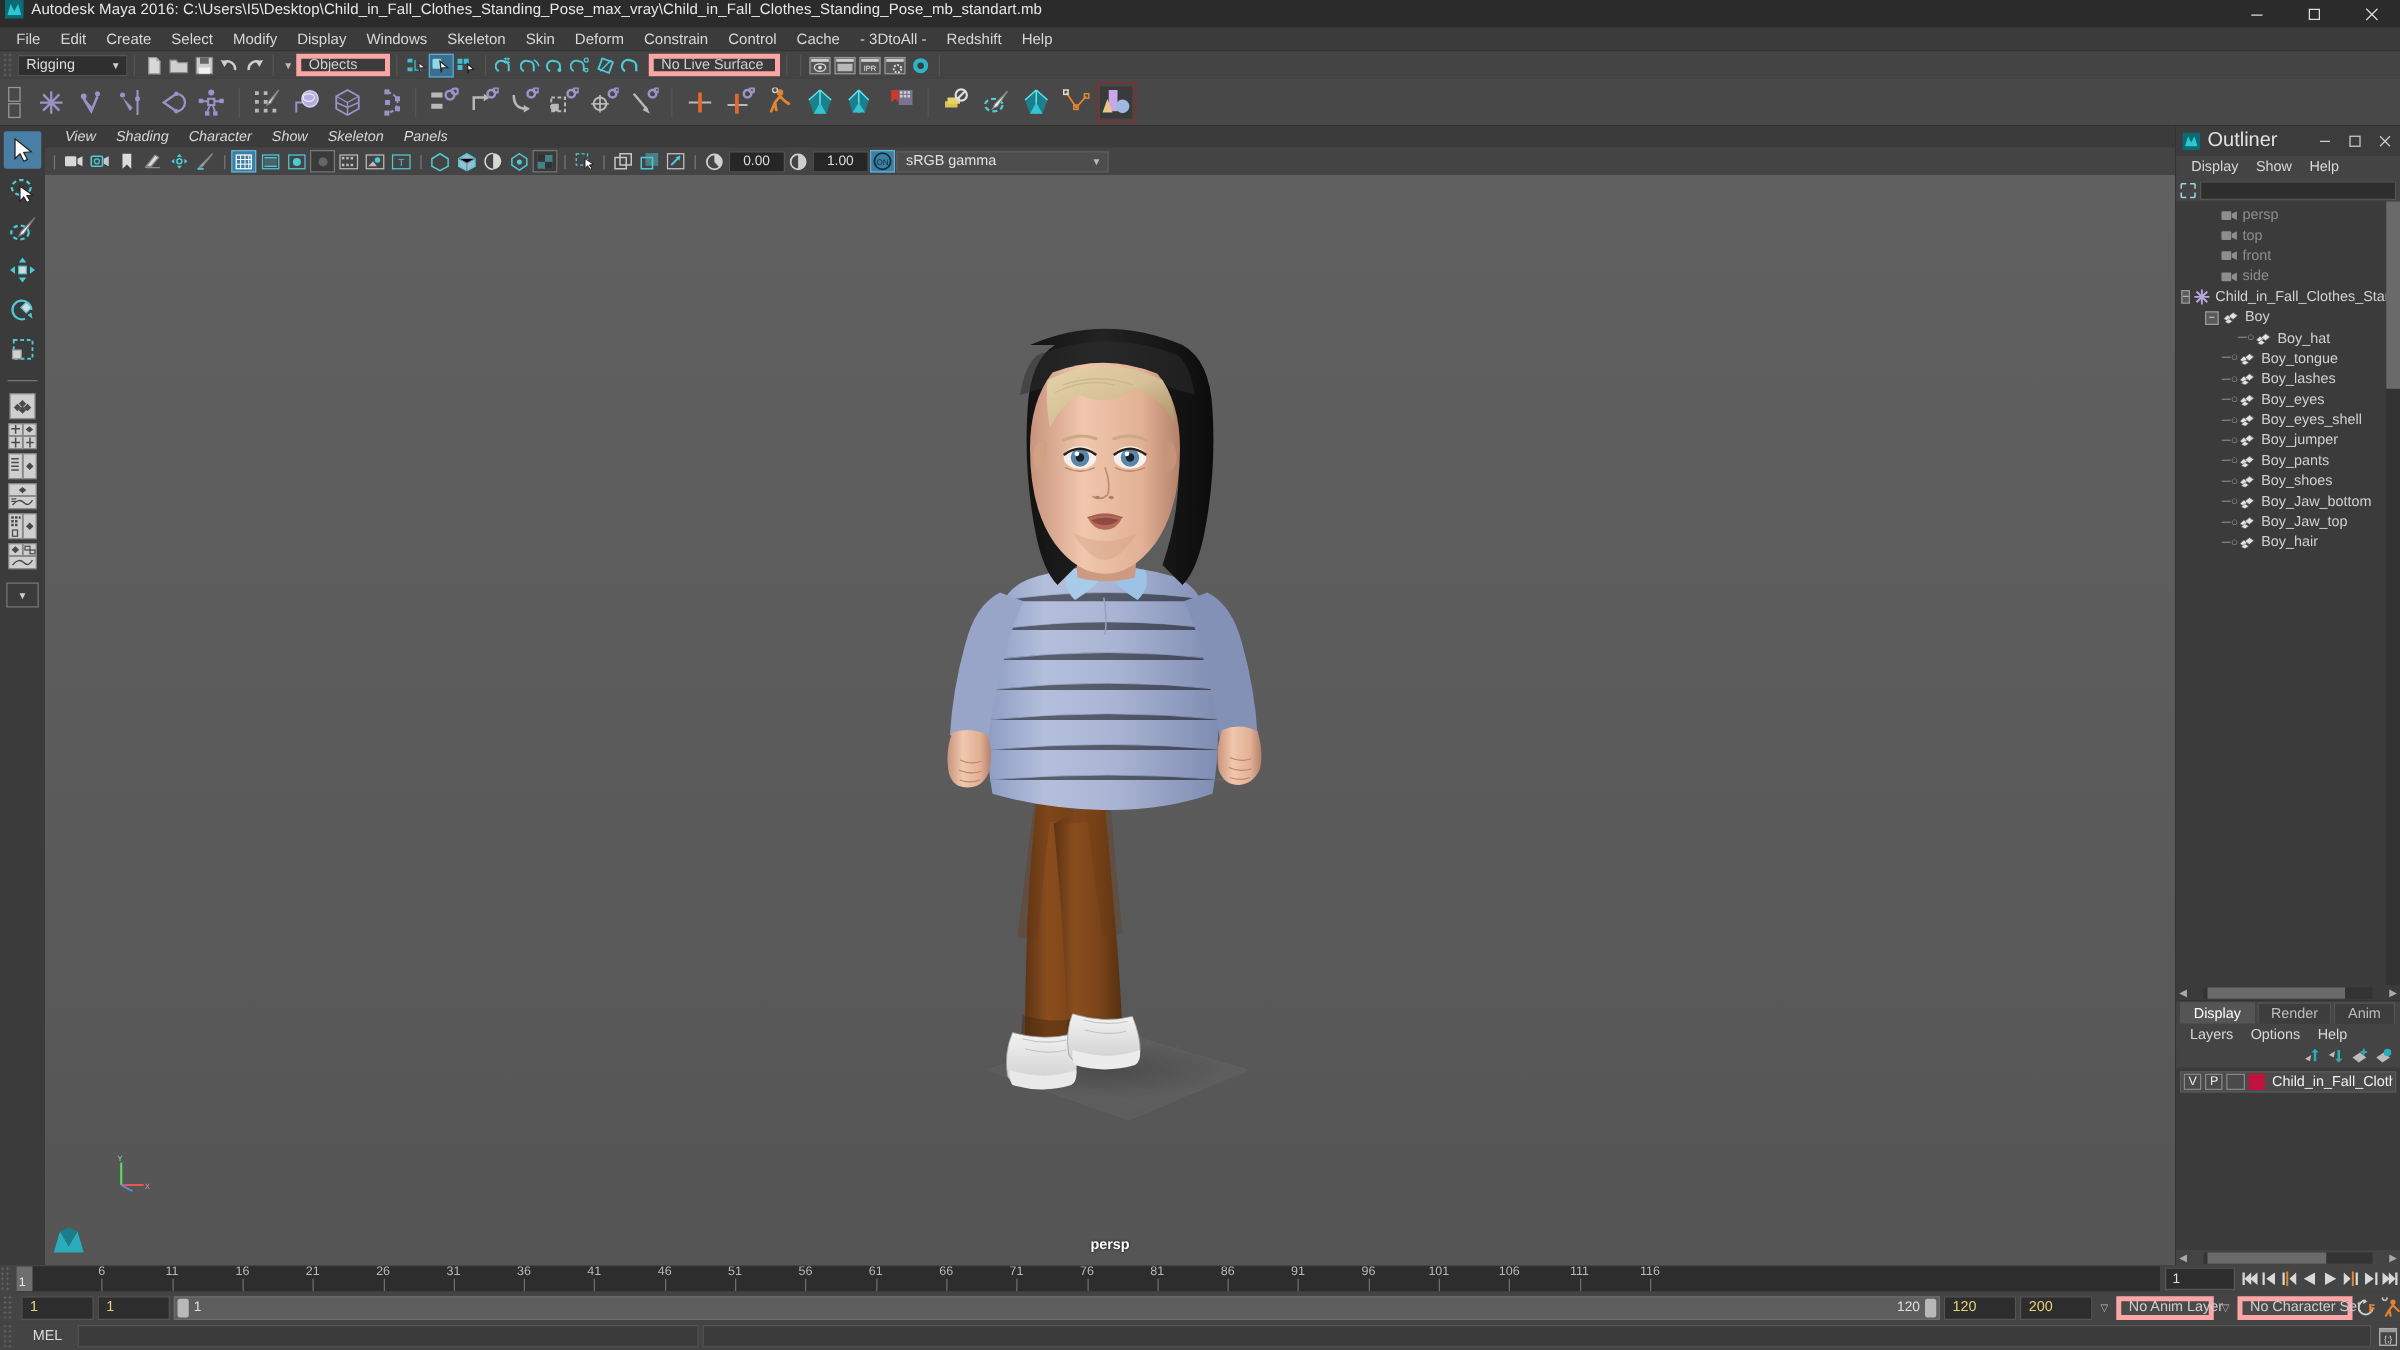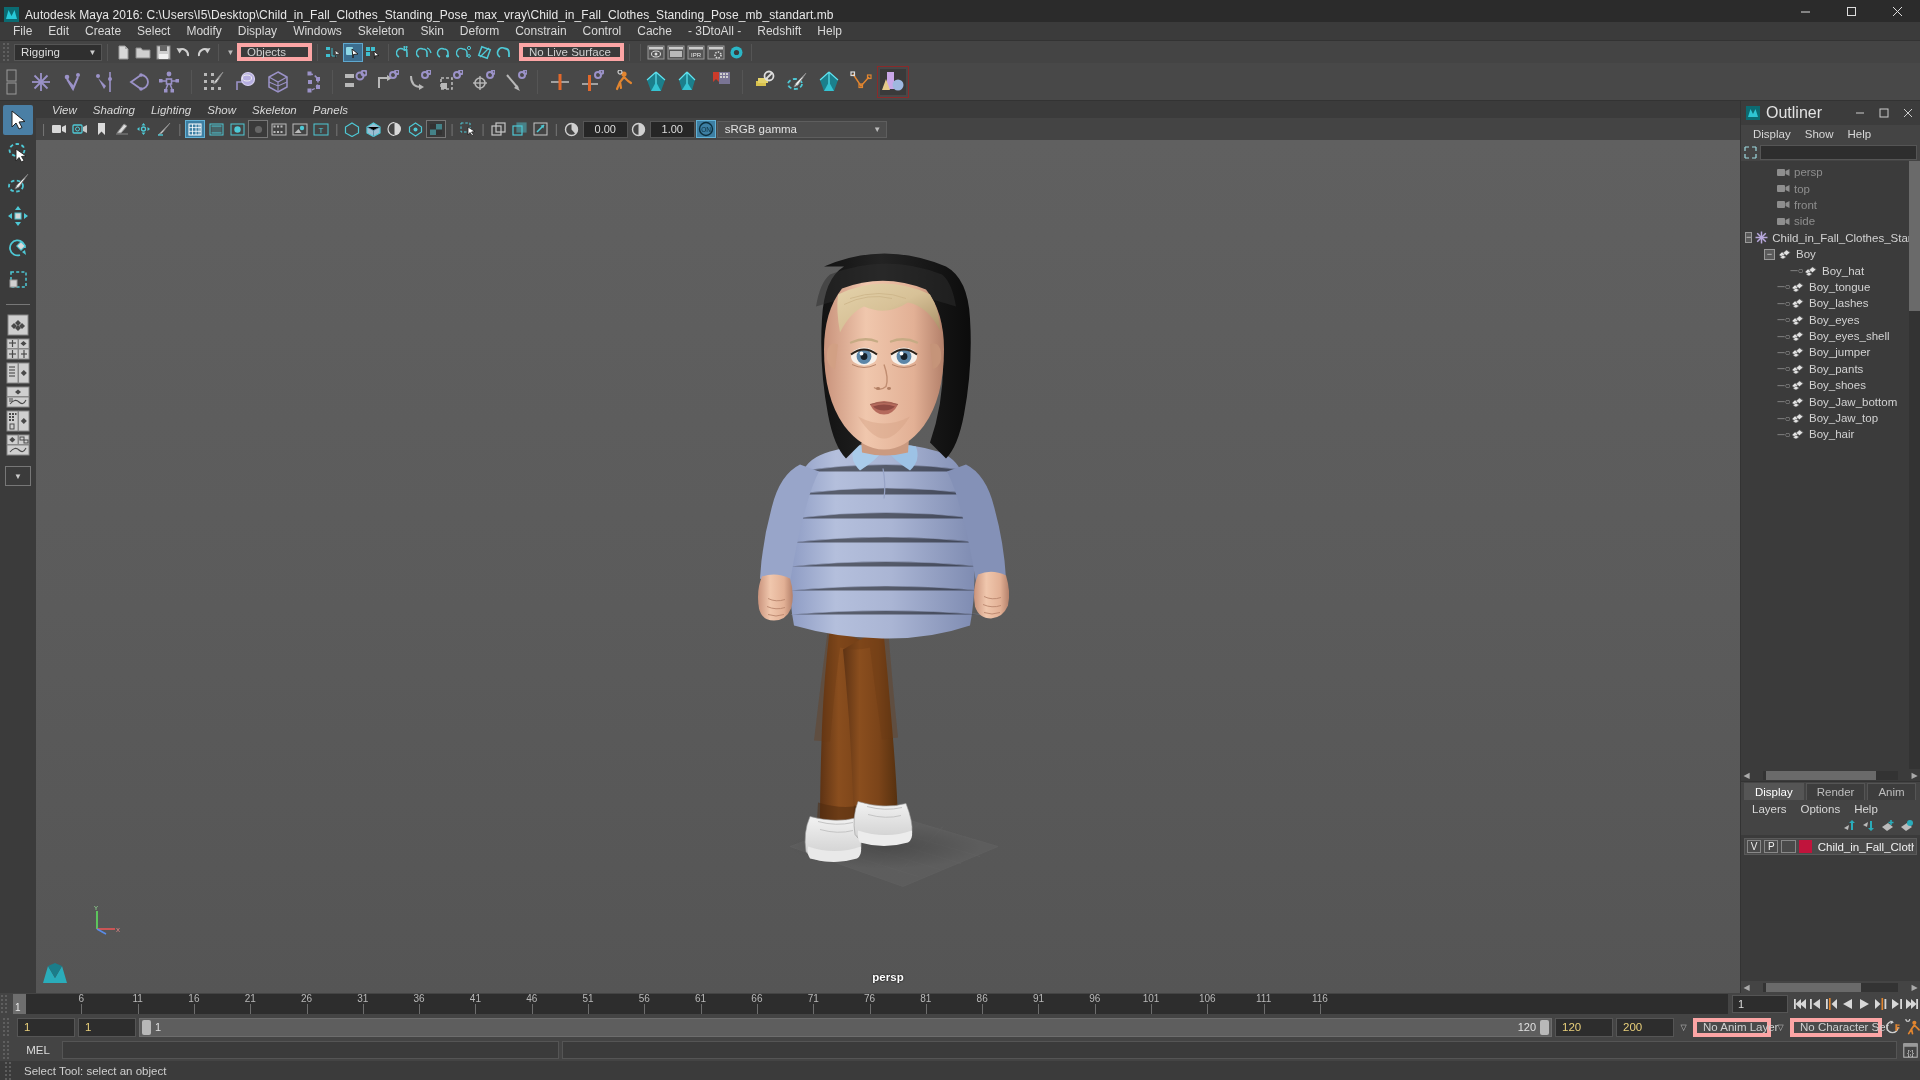--- a/index.html
+++ b/index.html
@@ -8,21 +8,21 @@
     font-family: "Liberation Sans", sans-serif;
     background:#444;
     color:#d4d4d4;
     font-size:12.5px;
     -webkit-font-smoothing: antialiased;
   }
   .app { width:1920px; height:1080px; position:relative; background:#3b3b3b; display:flex; flex-direction:column; }
 
   
   .titlebar {
-    height:22px; background:#2b2b2b; display:flex; align-items:flex-end;
+    height:22px; background:#2b2b2b; display:flex; align-items:flex-start;
     padding-left:4px; flex:0 0 22px;
   }
   .title-logo { width:15px; height:15px; margin-right:6px; position:relative; flex:0 0 15px;}
   .title-text { font-size:12px; color:#e8e8e8; white-space:nowrap; letter-spacing:0.1px;}
   .title-spacer { flex:1; }
   .win-btns { display:flex; height:22px; }
   .win-btn { width:46px; height:22px; display:flex; align-items:center; justify-content:center; color:#ddd; font-size:12px; }
 
   
   .menubar {
@@ -719,21 +719,21 @@
       <div class="tb-small" style="margin-top:8px;border:1px solid #777;width:26px;height:20px;">
         <span style="font-size:8px;color:#ccc">▼</span>
       </div>
     </div>
 
     <div class="viewcol">
 
       <div class="vp-menubar">
         <div class="menu-item">View</div>
         <div class="menu-item">Shading</div>
-        <div class="menu-item">Lighting</div>
+        <div class="menu-item">Character</div>
         <div class="menu-item">Show</div>
         <div class="menu-item">Skeleton</div>
         <div class="menu-item">Panels</div>
       </div>
 
       <div class="vp-toolbar">
         <span style="color:#777;font-size:12px;padding:0 3px">|</span>
         <div class="vpi">
           <svg width="17" height="12" viewBox="0 0 17 12">
               <rect x="1" y="2" width="9" height="8" rx="1" fill="#d8d8d8"></rect>
@@ -1556,17 +1556,13 @@
     <div class="cmd-input" style="flex:1"></div>
     <div class="pbtn" style="width:20px">
       <svg width="15" height="15" viewBox="0 0 15 15">
           <rect x="0.8" y="0.8" width="13.4" height="13.4" fill="none" stroke="#bbb"></rect>
           <rect x="0.8" y="0.8" width="13.4" height="3" fill="#9a9a9a"></rect>
           <text x="7.5" y="11.5" font-size="7" fill="#ddd" text-anchor="middle" font-family="Liberation Sans">{;}</text>
         </svg>
     </div>
   </div>
 
-  <div class="statusbar">
-    <div class="gripper"></div>
-    <div class="txt">Select Tool: select an object</div>
-  </div>
 </div>
 
 </body></html>

